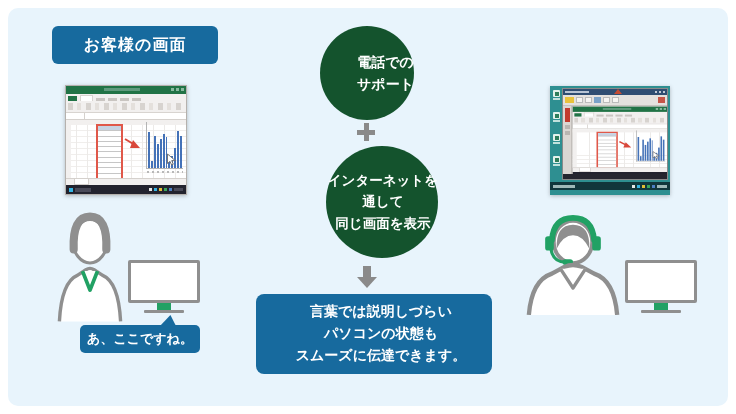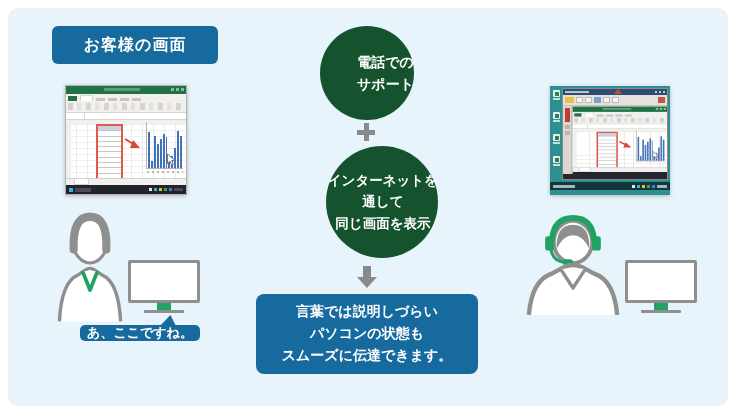--- a/index.html
+++ b/index.html
@@ -15,26 +15,26 @@
   
   .circle{position:absolute;border-radius:50%;background:#14532d;color:#fff;font-weight:bold;display:flex;align-items:center;justify-content:flex-end;text-align:center;}
   .c1{left:312px;top:18px;width:94px;height:94px;font-size:14px;line-height:1.6;}
   .c2{left:295px;top:138px;width:112px;height:112px;font-size:13.5px;line-height:1.6;margin-left:23px;}
   .plus{position:absolute;left:349px;top:115px;width:18px;height:18px;}
   .plus:before{content:'';position:absolute;left:0;top:6.5px;width:18px;height:5px;background:#8a8a8a;}
   .plus:after{content:'';position:absolute;left:6.5px;top:0;width:5px;height:18px;background:#8a8a8a;}
   .darr{position:absolute;left:349px;top:258px;width:20px;height:22px;}
   .darr:before{content:'';position:absolute;left:6px;top:0;width:8px;height:11px;background:#8a8a8a;}
   .darr:after{content:'';position:absolute;left:0;top:11px;width:0;height:0;border-left:10px solid transparent;border-right:10px solid transparent;border-top:11px solid #8a8a8a;}
-  .result-box{position:absolute;left:248px;top:286px;width:222px;height:80px;background:#176a9e;border-radius:8px;color:#fff;font-weight:bold;font-size:14px;line-height:1.55;display:flex;align-items:center;justify-content:center;text-align:center;}
+  .result-box{position:absolute;left:248px;top:286px;width:222px;height:80px;background:#176a9e;border-radius:8px;color:#fff;font-weight:bold;font-size:14px;line-height:1.55;display:flex;align-items:center;justify-content:center;text-align:center;padding-left:14px;}
 
   
   .bubble{position:absolute;background:#176a9e;border-radius:5px;color:#fff;font-weight:bold;display:flex;align-items:center;justify-content:center;text-align:center;}
   .bubble:before{content:'';position:absolute;width:16px;height:11px;top:-10px;background:#176a9e;}
-  .bub-left{left:72px;top:317px;width:120px;height:16px;font-size:13px;}
+  .bub-left{left:72px;top:317px;width:120px;height:28px;font-size:13px;}
   .bub-left:before{right:20%;clip-path:polygon(65% 0,100% 100%,0 100%);}
   .bub-right{left:543px;top:315px;width:117px;height:54px;font-size:12.5px;line-height:1.38;}
   .bub-right:before{left:18%;clip-path:polygon(25% 0,100% 100%,0 100%);}
 
   
   .person{position:absolute;}
 
   
   .monitor{position:absolute;width:72px;display:flex;flex-direction:column;align-items:center;}
   .mon-screen{width:72px;height:43px;background:#fff;border:3px solid #8f8f8f;border-radius:2px;box-sizing:border-box;}

